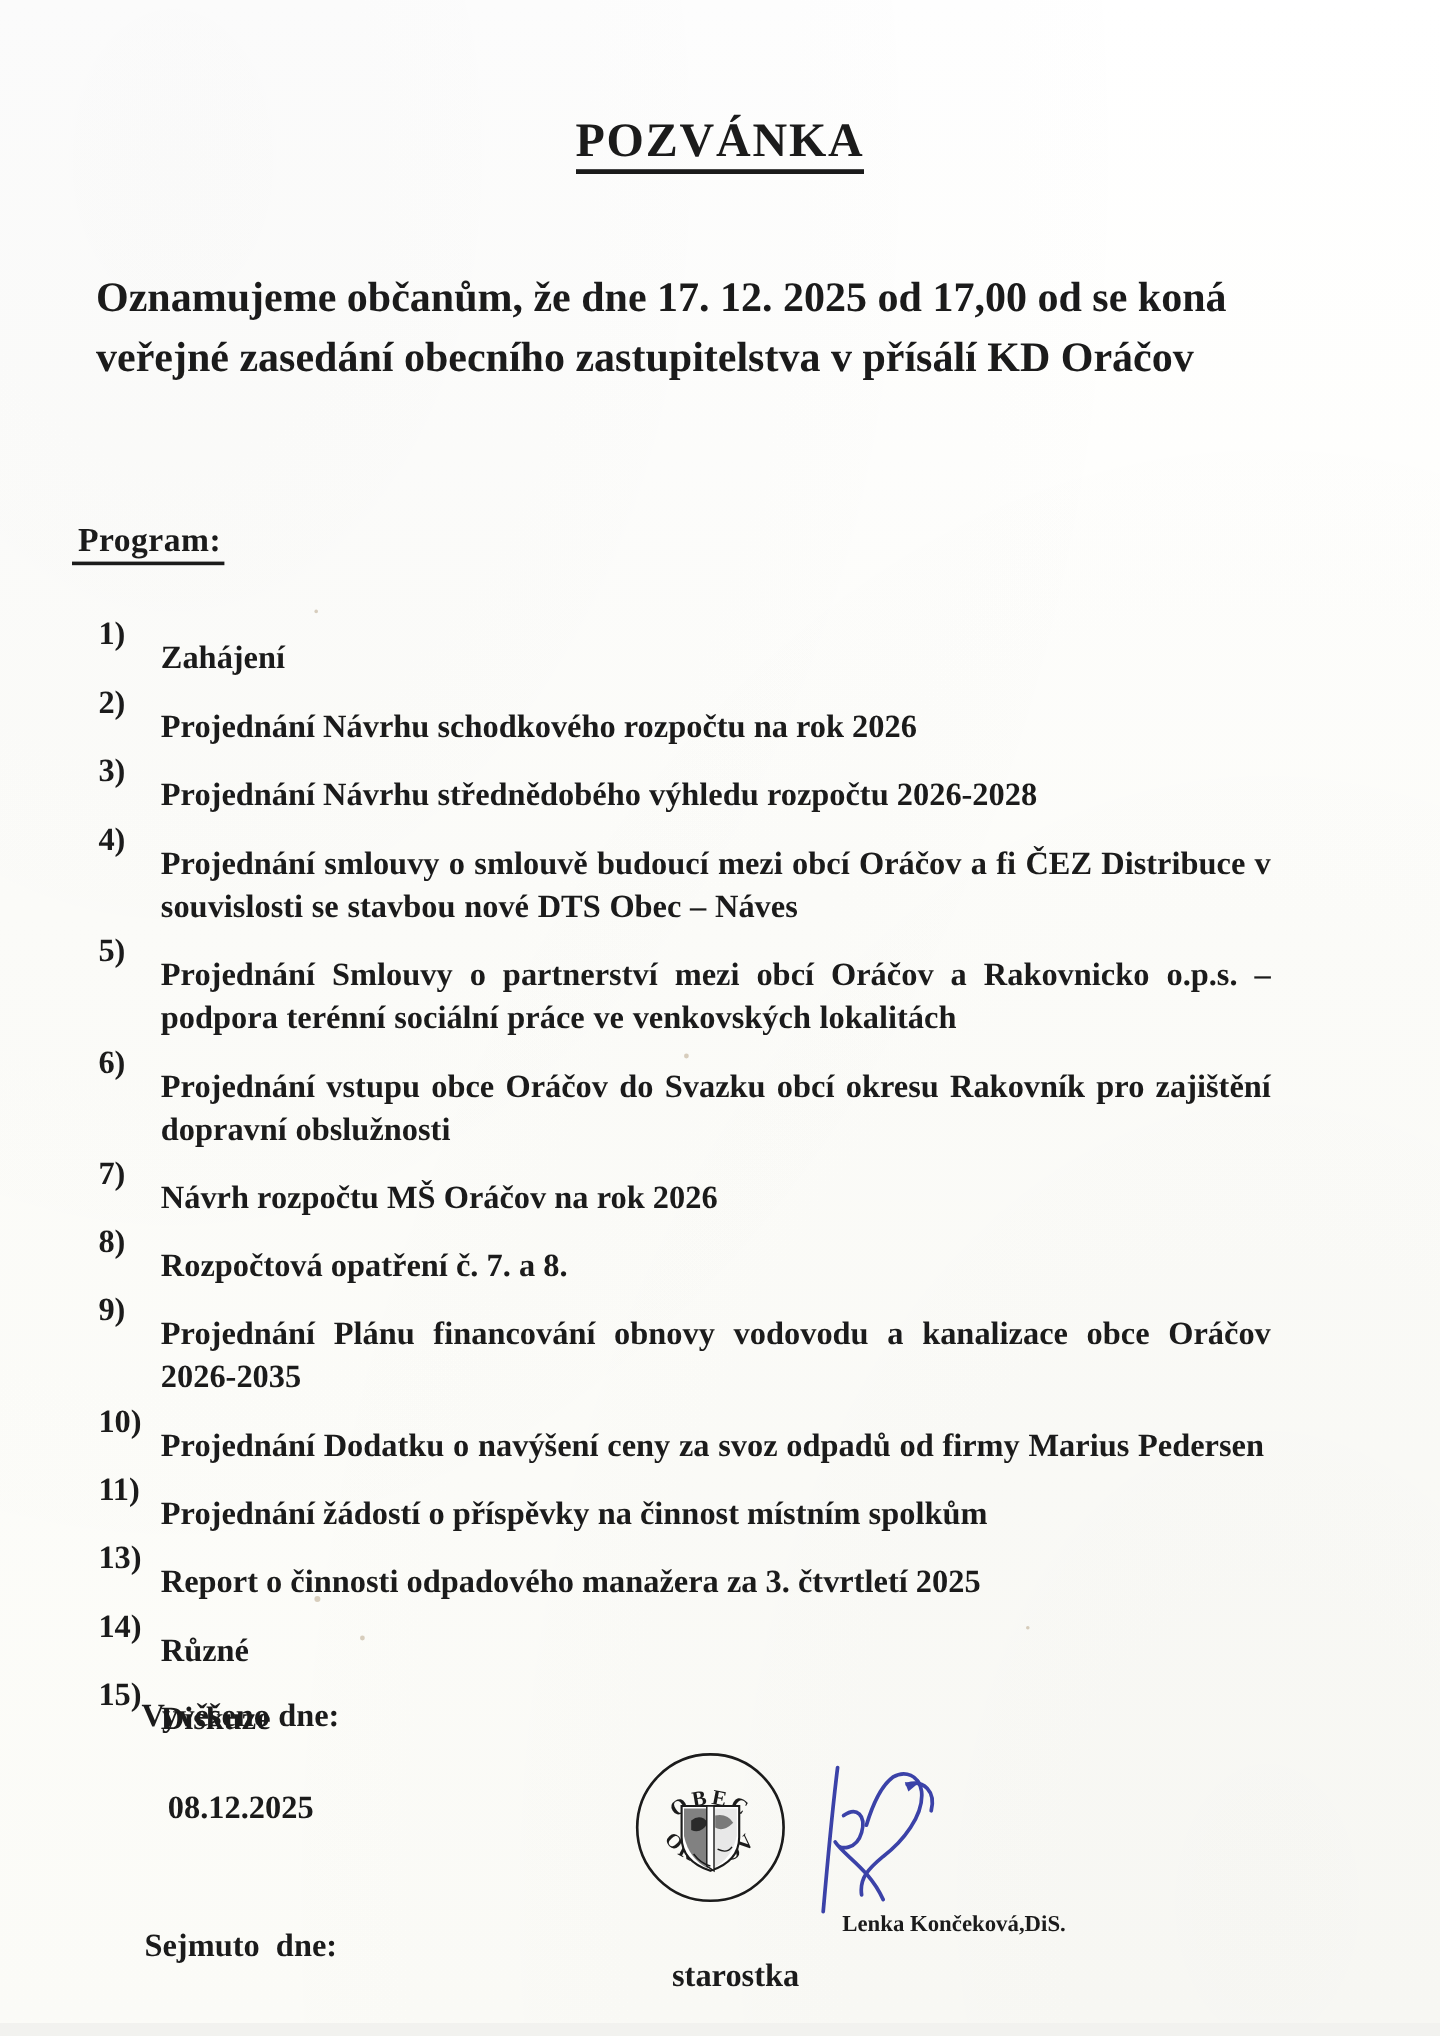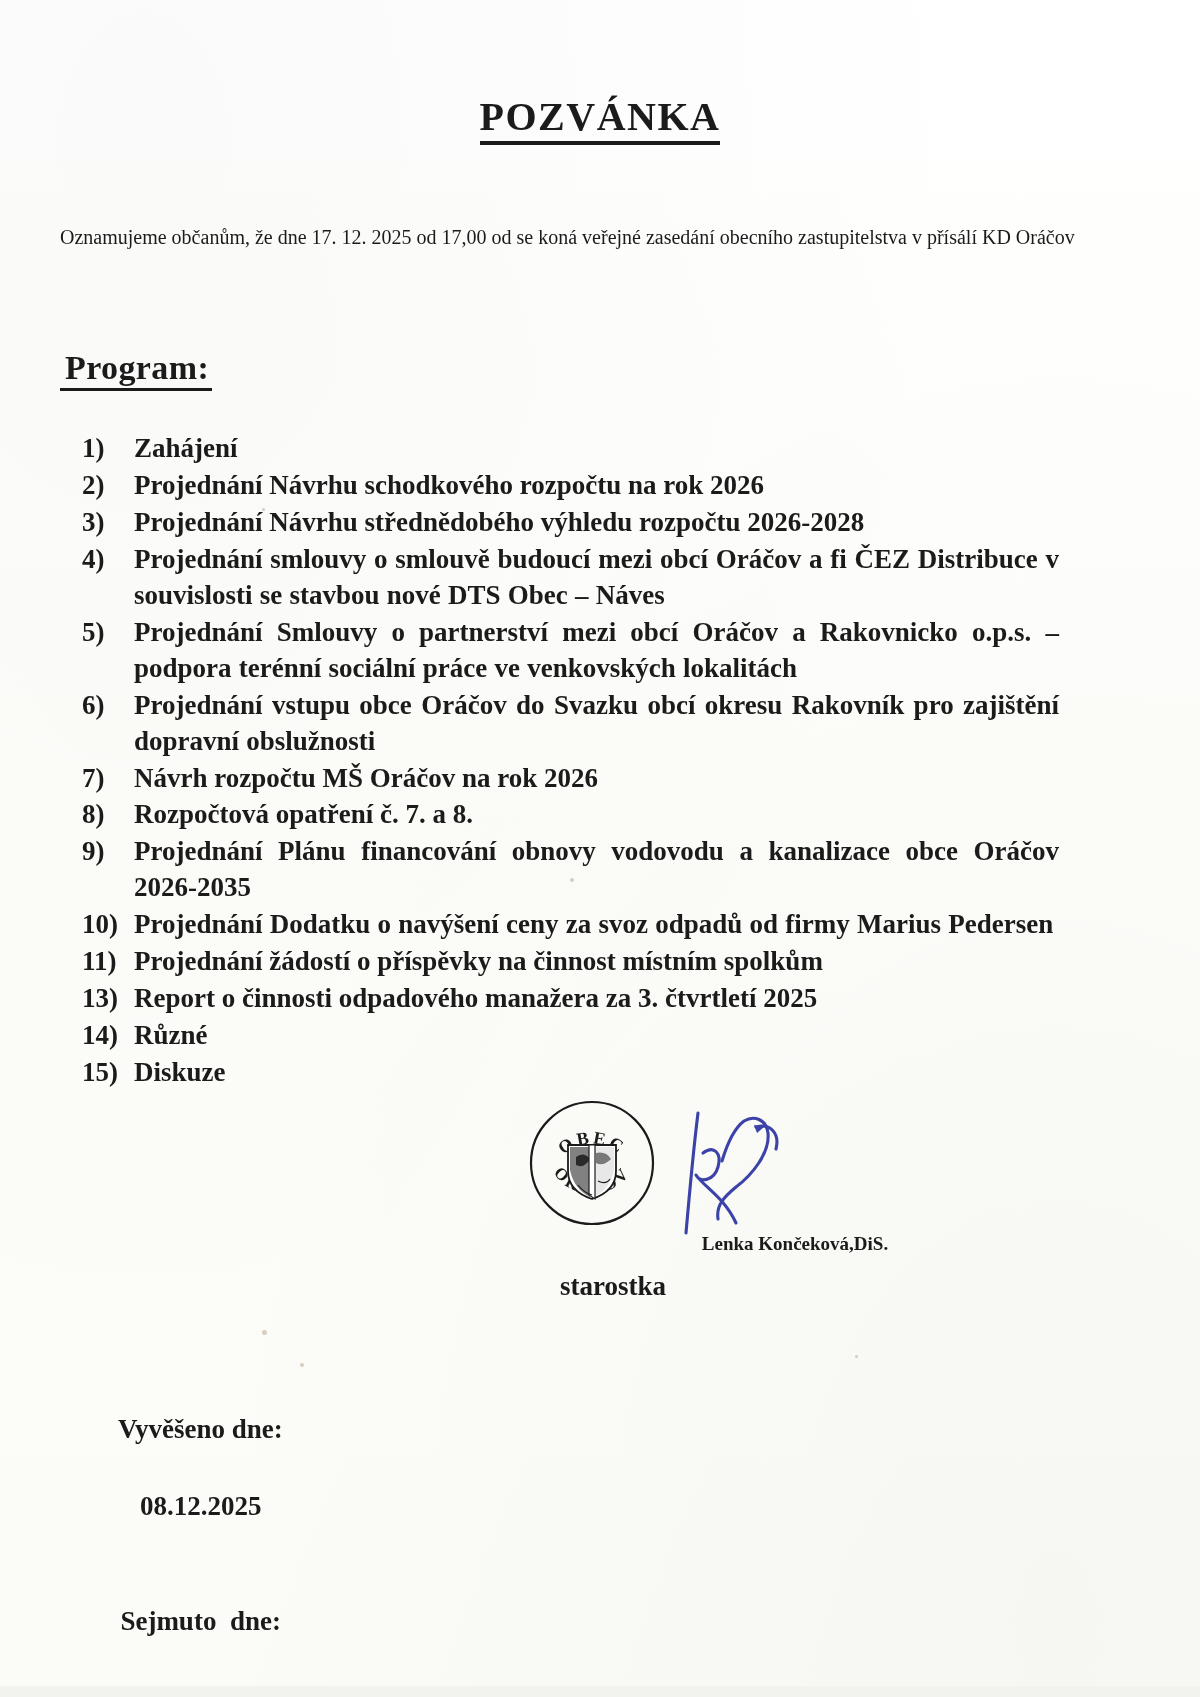--- a/index.html
+++ b/index.html
@@ -46,31 +46,32 @@
   }
   .doc-title span.ul {
     display: inline-block;
     border-bottom: 4px solid #1b1b1b;
     padding-bottom: 2px;
   }
 
   
   .intro {
     margin-top: 78px;
-    font-size: 20px;
-    font-weight: normal;
+    font-size: 35px;
+    font-weight: bold;
     line-height: 1.42;
     text-align: left;
     max-width: 1030px;
+    margin-left: 20px;
   }
 
   
   .program-heading {
     margin-top: 78px;
-    font-size: 34px;
+    font-size: 28px;
     font-weight: bold;
     display: inline-block;
     border-bottom: 3px solid #1b1b1b;
     padding: 0 3px 1px 5px;
     letter-spacing: 0.4px;
   }
 
   
   .agenda {
     margin: 40px 0 0 0;
@@ -88,20 +89,21 @@
   }
   .agenda li .num {
     flex: 0 0 auto;
     min-width: 52px;
     text-align: left;
     white-space: pre;
   }
   .agenda li .txt {
     flex: 1 1 auto;
     max-width: 925px;
+    margin-top: 20px;
   }
   .agenda li.justify .txt {
     text-align: justify;
     text-align-last: left;
     word-spacing: 0.5px;
   }
 
   
   .sign-area {
     position: relative;

